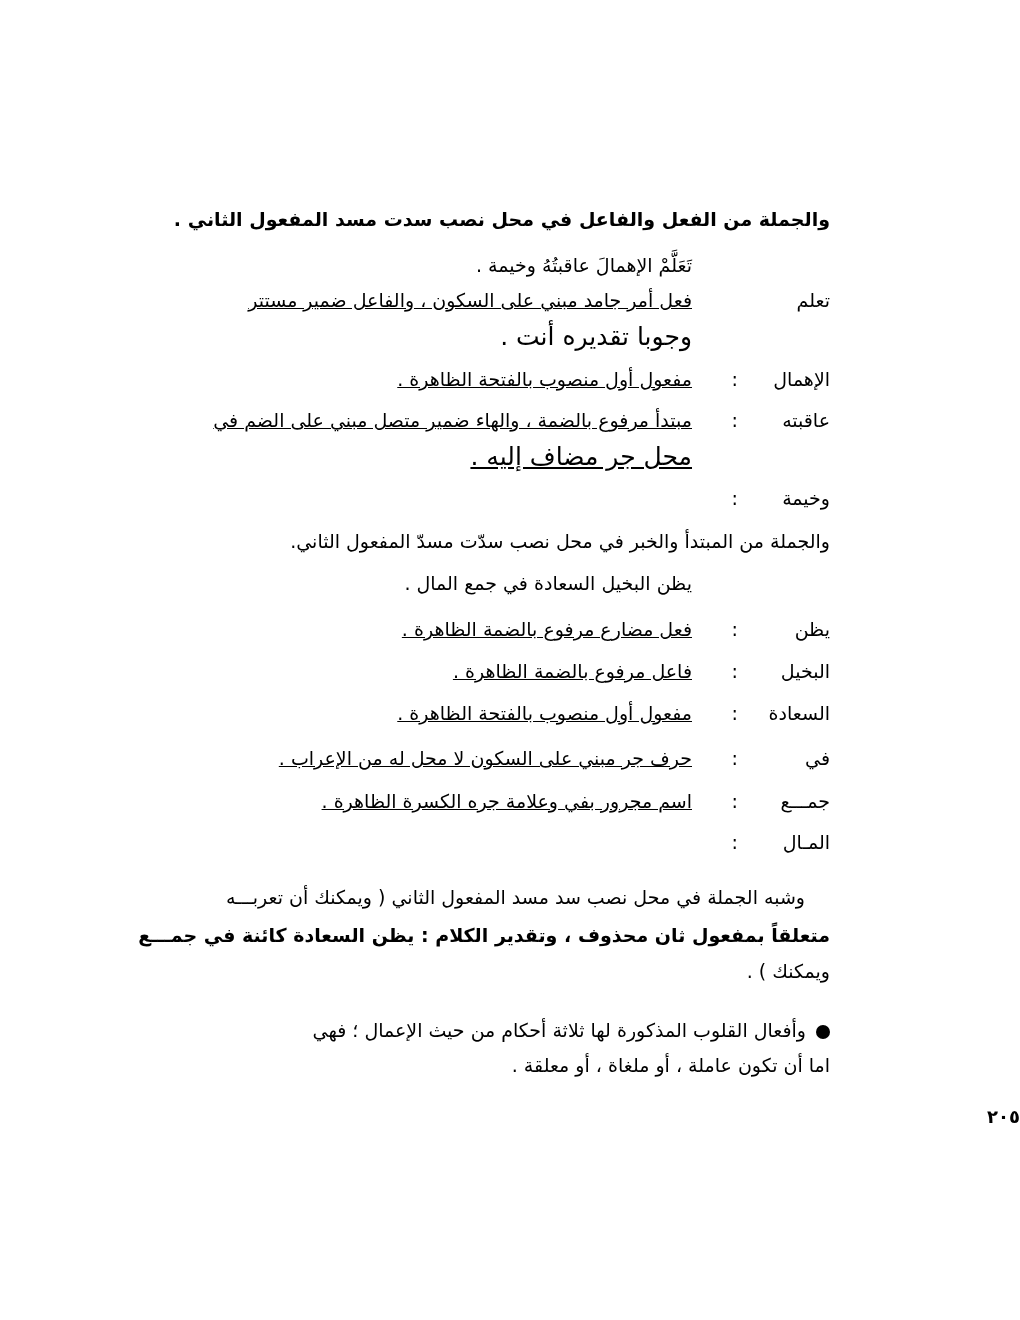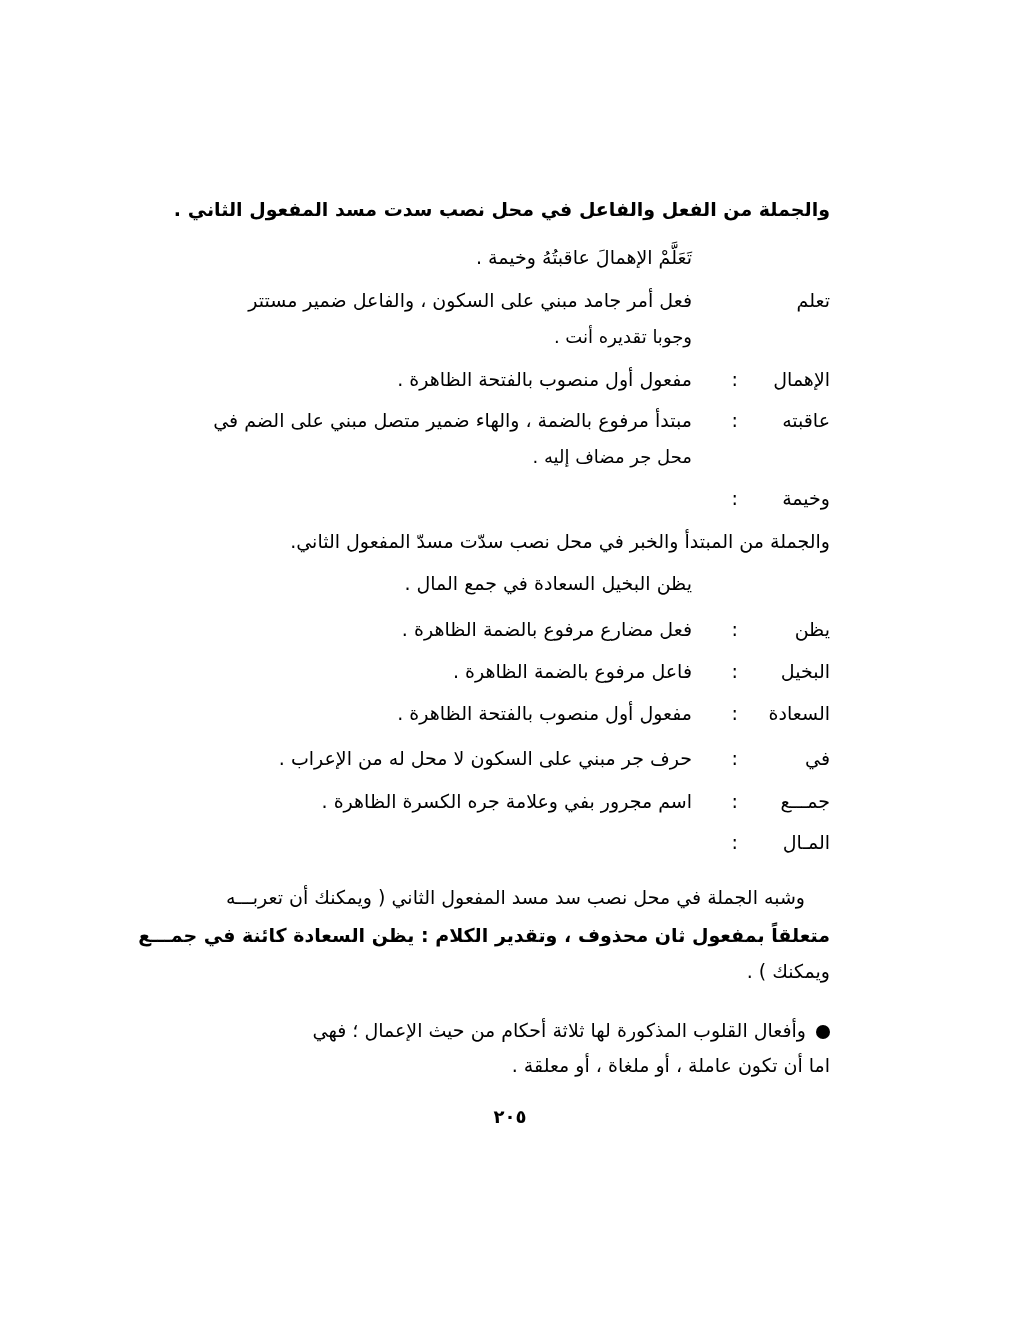--- a/index.html
+++ b/index.html
@@ -56,76 +56,77 @@
     .gl-colon {
       position: absolute;
       right: 92px;
       top: 0;
     }
     .gl-def {
       position: absolute;
       right: 138px;
       top: 0;
       white-space: nowrap;
+      text-decoration: underline;
     }
     .gl-def-cont {
       position: absolute;
       right: 328px;
       white-space: nowrap;
-      font-size: 18px;
+      font-size: 25px;
       line-height: 30px;
     }
     .bullet {
       display: inline-block;
       width: 14px;
       height: 14px;
       border-radius: 50%;
       background: #000;
       margin-left: 10px;
       vertical-align: middle;
     }
     .page-number {
       position: absolute;
       left: 0;
       width: 1020px;
       top: 1106px;
-      text-align: center;
+      text-align: right;
       font-size: 18px;
       font-weight: bold;
       direction: rtl;
     }
   </style>
 </head>
 <body>
 
 <div class="page">
 
-  <div class="line bold" style="top:194px;">والجملة من الفعل والفاعل في محل نصب سدت مسد المفعول الثاني .</div>
+  <div class="line bold" style="top:204px;">والجملة من الفعل والفاعل في محل نصب سدت مسد المفعول الثاني .</div>
 
-  <div class="line centered-example" style="top:242px;">تَعَلَّمْ الإهمالَ عاقبتُهُ وخيمة .</div>
+  <div class="line centered-example" style="top:250px;">تَعَلَّمْ الإهمالَ عاقبتُهُ وخيمة .</div>
 
   <div class="gl-row" style="top:285px;">
     <span class="gl-term">تعلم</span>
     <span class="gl-colon"></span>
     <span class="gl-def">فعل أمر جامد مبني على السكون ، والفاعل ضمير مستتر</span>
   </div>
   <div class="gl-def-cont" style="top:322px;">وجوبا تقديره أنت .</div>
 
   <div class="gl-row" style="top:364px;">
     <span class="gl-term">الإهمال</span>
     <span class="gl-colon">:</span>
     <span class="gl-def">مفعول أول منصوب بالفتحة الظاهرة .</span>
   </div>
 
   <div class="gl-row" style="top:405px;">
     <span class="gl-term">عاقبته</span>
     <span class="gl-colon">:</span>
     <span class="gl-def">مبتدأ مرفوع بالضمة ، والهاء ضمير متصل مبني على الضم في</span>
   </div>
-  <div class="gl-def-cont" style="top:442px;">محل جر مضاف إليه .</div>
+  <div class="gl-def-cont" style="top:442px;text-decoration:underline;">محل جر مضاف إليه .</div>
 
   <div class="gl-row" style="top:483px;">
     <span class="gl-term">وخيمة</span>
     <span class="gl-colon">:</span>
   </div>
 
   <div class="line centered-example" style="top:568px;">يظن البخيل السعادة في جمع المال .</div>
 
   <div class="line" style="top:526px;">والجملة من المبتدأ والخبر في محل نصب سدّت مسدّ المفعول الثاني.</div>
 

